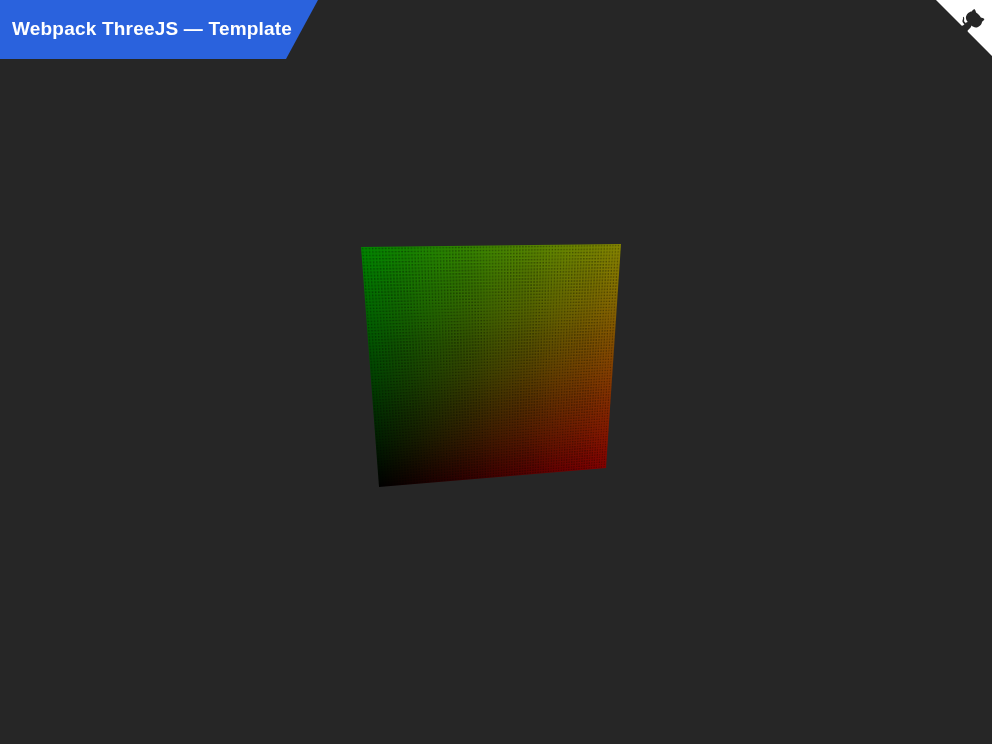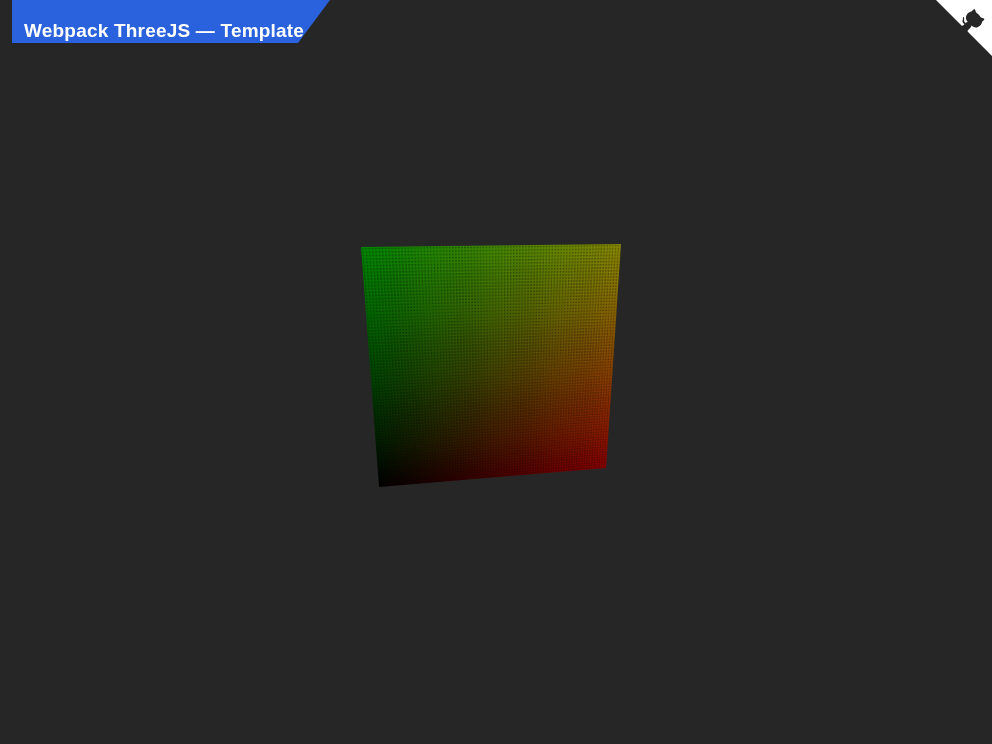--- a/index.html
+++ b/index.html
@@ -50,27 +50,26 @@
       radial-gradient(rgba(0,0,0,0.38) 0.7px, rgba(0,0,0,0) 0.85px);
     background-size: 2px 2px, 3.05px 3.05px;
   }
 
   
   .banner {
     position: absolute;
     top: 0;
     left: 0;
     width: 318px;
-    height: 43px;
+    height: 59px;
     background: var(--banner-bg, #2a62dd);
     clip-path: polygon(0 0, 100% 0, calc(100% - 32px) 100%, 0 100%);
     display: flex;
-    align-items: flex-end;
+    align-items: center;
     z-index: 5;
-    margin-left: 12px;
   }
   .banner h1 {
     margin: 0;
     padding: 0 0 1px 12px;
     font-size: 19px;
     font-weight: bold;
     letter-spacing: 0.2px;
     color: var(--banner-fg, #ffffff);
     white-space: nowrap;
   }

